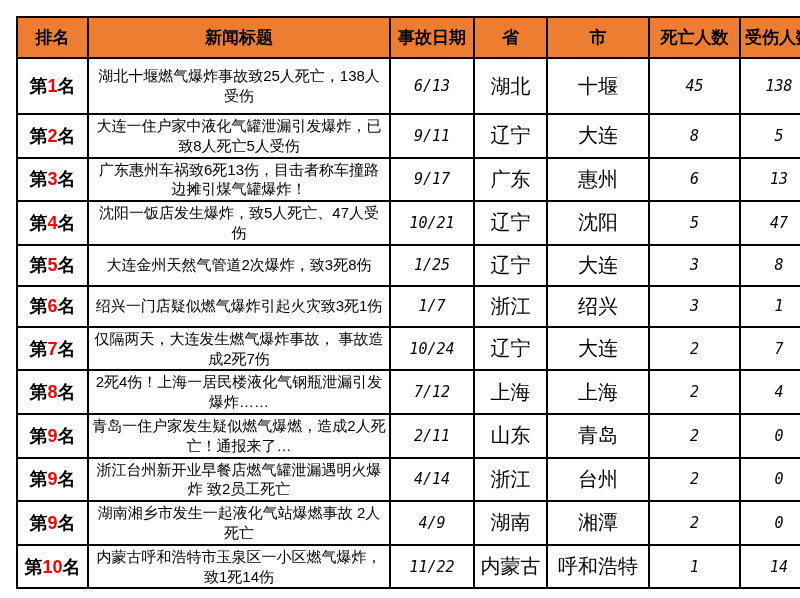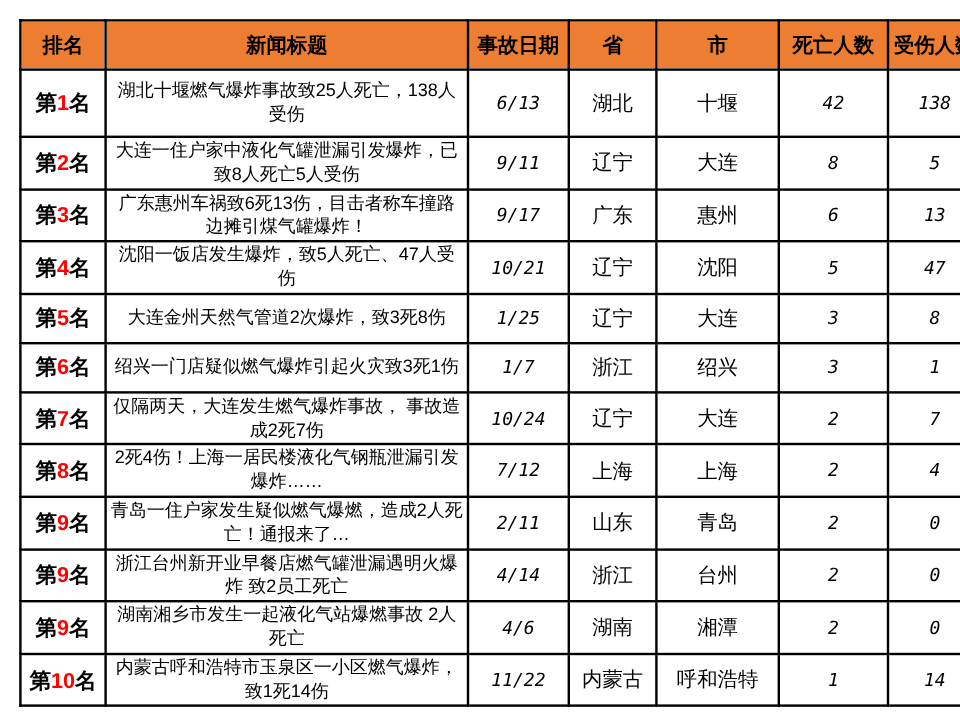--- a/index.html
+++ b/index.html
@@ -65,21 +65,21 @@
     word-break: break-all;
   }
   td.cell-date,
   td.cell-num {
     font-size: 15px;
     font-family: "DejaVu Sans Mono", "Liberation Sans", monospace, sans-serif;
     font-style: italic;
   }
   td.cell-prov,
   td.cell-city {
-    font-size: 17px;
+    font-size: 20px;
   }
 </style>
 </head>
 <body>
 
 <div class="sheet">
   <table class="rank-table">
     <colgroup>
       <col style="width:71px">
       <col style="width:302px">
@@ -102,21 +102,21 @@
     </thead>
     <tbody>
         <tr>
     <td class="cell-rank">
       <span>第</span><span class="rank-num">1</span><span>名</span>
     </td>
     <td class="cell-title">湖北十堰燃气爆炸事故致25人死亡，138人受伤</td>
     <td class="cell-date">6/13</td>
     <td class="cell-prov">湖北</td>
     <td class="cell-city">十堰</td>
-    <td class="cell-num">42</td>
+    <td class="cell-num">45</td>
     <td class="cell-num">138</td>
   </tr>
         <tr>
     <td class="cell-rank">
       <span>第</span><span class="rank-num">2</span><span>名</span>
     </td>
     <td class="cell-title">大连一住户家中液化气罐泄漏引发爆炸，已致8人死亡5人受伤</td>
     <td class="cell-date">9/11</td>
     <td class="cell-prov">辽宁</td>
     <td class="cell-city">大连</td>
@@ -209,21 +209,21 @@
     <td class="cell-prov">浙江</td>
     <td class="cell-city">台州</td>
     <td class="cell-num">2</td>
     <td class="cell-num">0</td>
   </tr>
         <tr>
     <td class="cell-rank">
       <span>第</span><span class="rank-num">9</span><span>名</span>
     </td>
     <td class="cell-title">湖南湘乡市发生一起液化气站爆燃事故 2人死亡</td>
-    <td class="cell-date">4/6</td>
+    <td class="cell-date">4/9</td>
     <td class="cell-prov">湖南</td>
     <td class="cell-city">湘潭</td>
     <td class="cell-num">2</td>
     <td class="cell-num">0</td>
   </tr>
         <tr>
     <td class="cell-rank">
       <span>第</span><span class="rank-num">10</span><span>名</span>
     </td>
     <td class="cell-title">内蒙古呼和浩特市玉泉区一小区燃气爆炸，致1死14伤</td>

